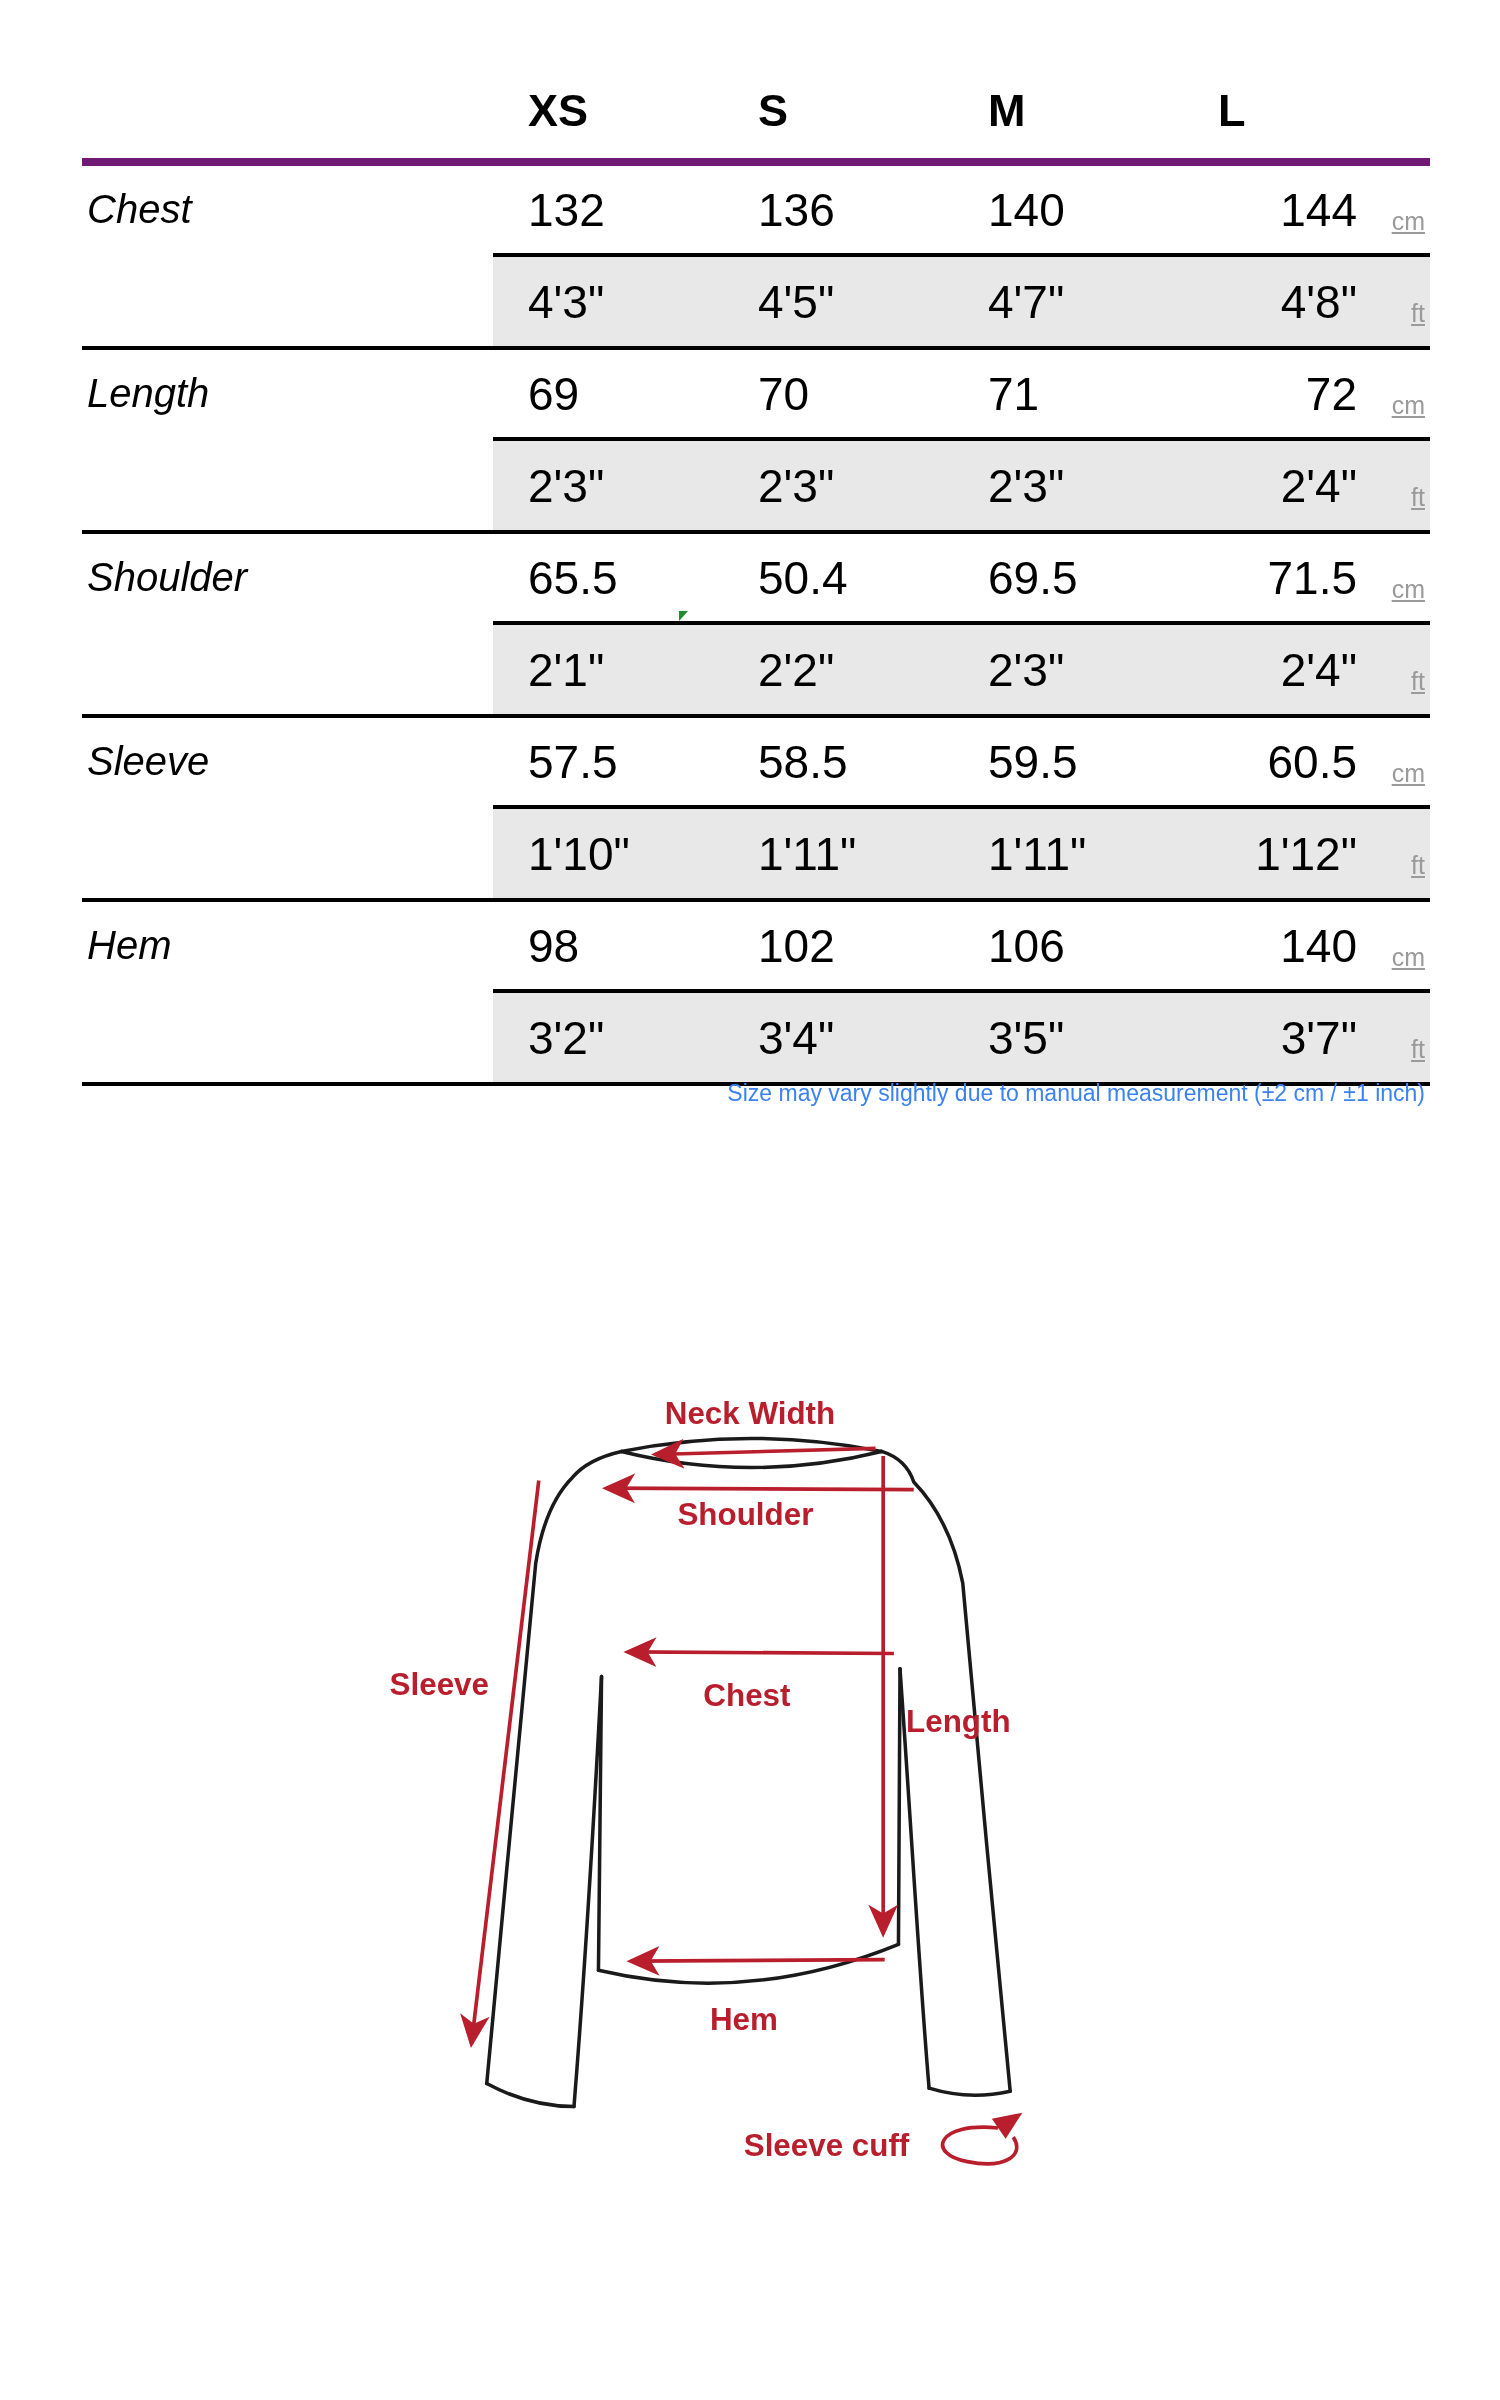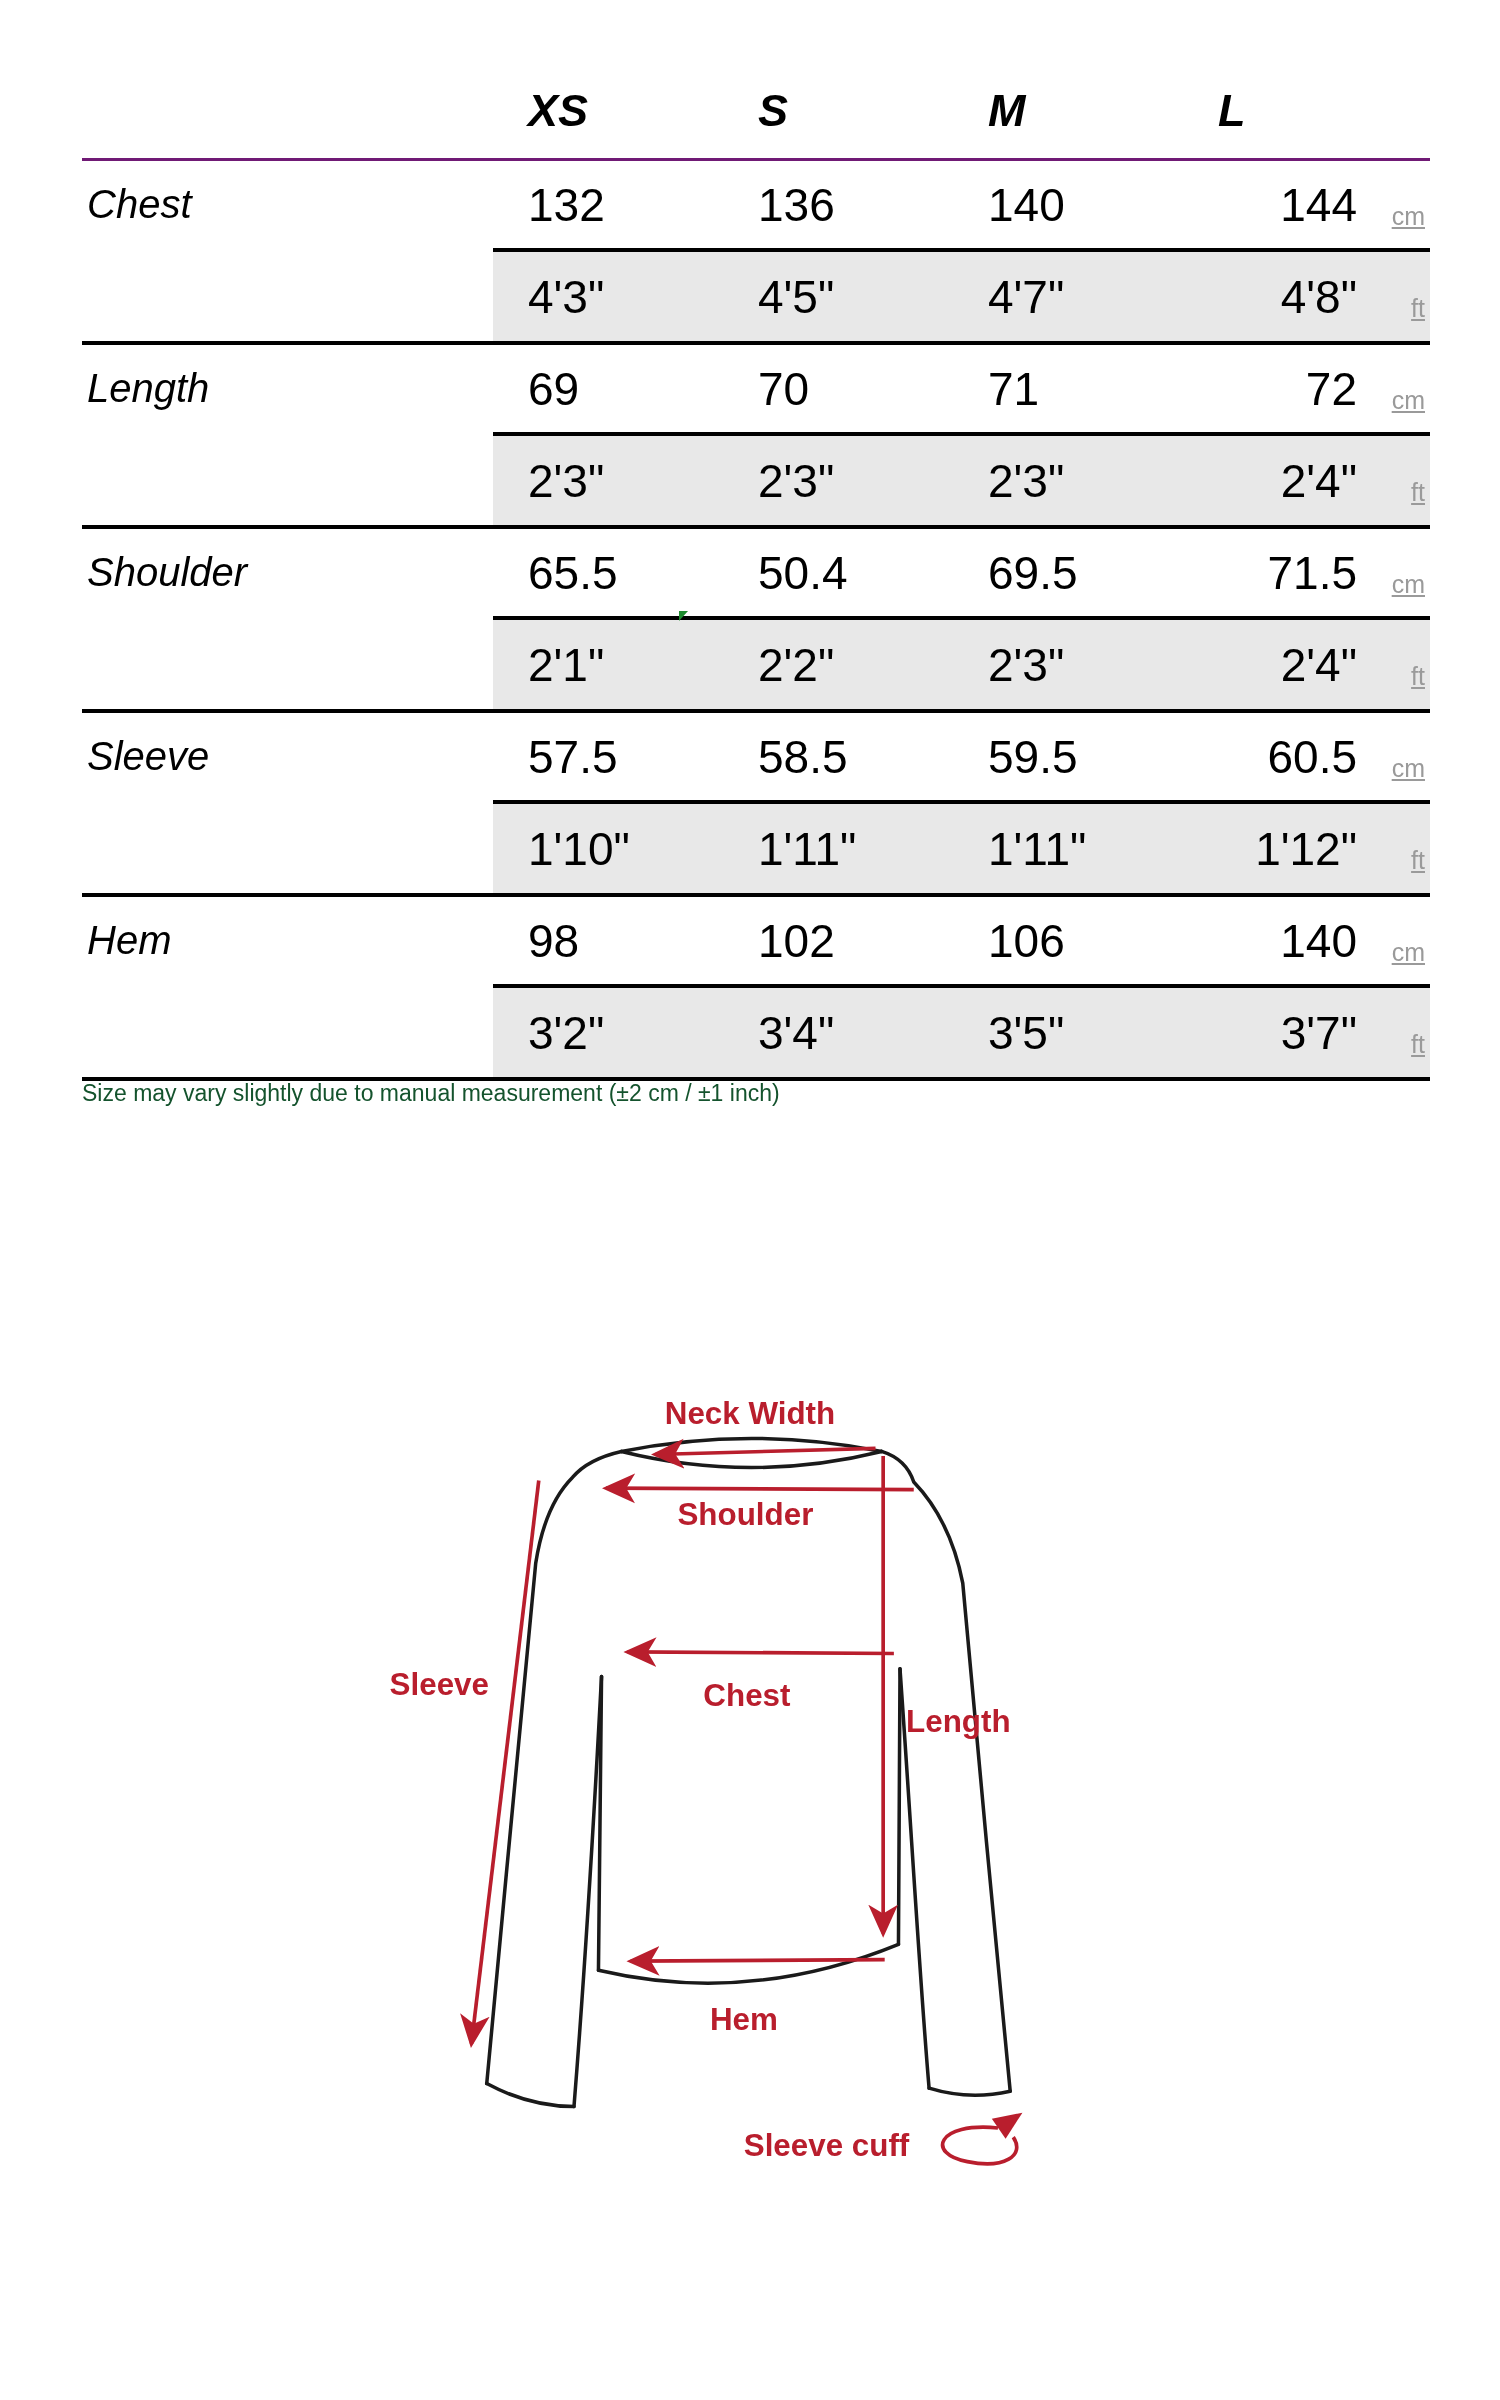--- a/index.html
+++ b/index.html
@@ -4,24 +4,23 @@
 <style>
   html,body{margin:0;padding:0;}
   body{
     width:1500px;height:2400px;position:relative;background:#ffffff;
     font-family:"Liberation Sans","DejaVu Sans",sans-serif;color:#000;
     overflow:hidden;
   }
   
   .size-table{position:absolute;left:82px;top:64px;width:1348px;}
   .hdr-row{
-    height:94px;border-bottom:3px solid #701a75;
+    height:94px;border-bottom:8px solid #701a75;
     display:grid;grid-template-columns:411px 230px 230px 230px 174px 73px;
     align-items:center;
-    font-style:italic;
   }
   .hdr-cell{font-size:45px;font-weight:bold;padding-left:35px;}
   .group{border-bottom:4px solid #000;}
   .row-cm{
     height:87px;display:grid;
     grid-template-columns:411px 230px 230px 230px 174px 73px;
     align-items:center;
   }
   .row-ft{
     margin-left:411px;height:89px;border-top:4px solid #000;
@@ -32,21 +31,21 @@
   .lbl{font-size:40px;font-style:italic;padding-left:5px;}
   .val{font-size:46px;padding-left:35px;}
   .val.last{padding-left:26px;text-align:right;}
   .unit{
     font-size:25px;color:#9a9a9a;text-align:right;padding-right:5px;
     transform:translateY(12px);
     text-decoration:underline;
   }
   .note{
     position:absolute;left:82px;top:1080px;width:1343px;
-    text-align:left;font-size:23px;color:#14532d;
+    text-align:right;font-size:23px;color:#3b82f6;
   }
   
   .artifact{
     position:absolute;left:679px;top:611px;width:0;height:0;
     border-top:10px solid #1e8c2f;border-right:9px solid transparent;
   }
   
   .diagram{position:absolute;left:0;top:1330px;width:1500px;height:950px;}
   .garment{stroke:#1a1a1a;stroke-width:2.3;fill:none;stroke-linecap:round;}
   .meas{stroke:#b91e2d;stroke-width:2.4;fill:none;stroke-linecap:butt;}

